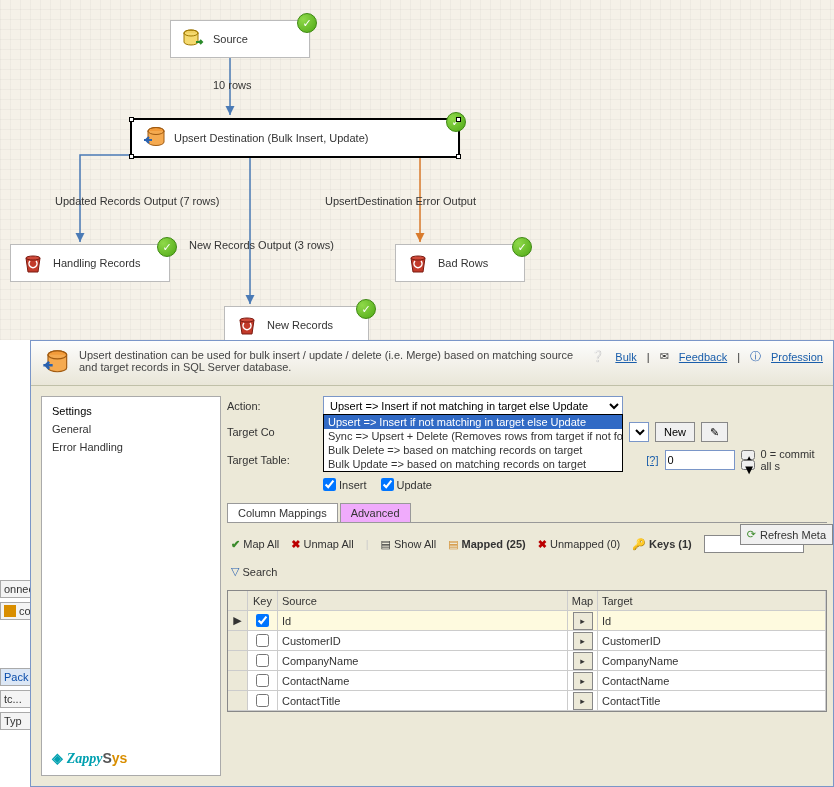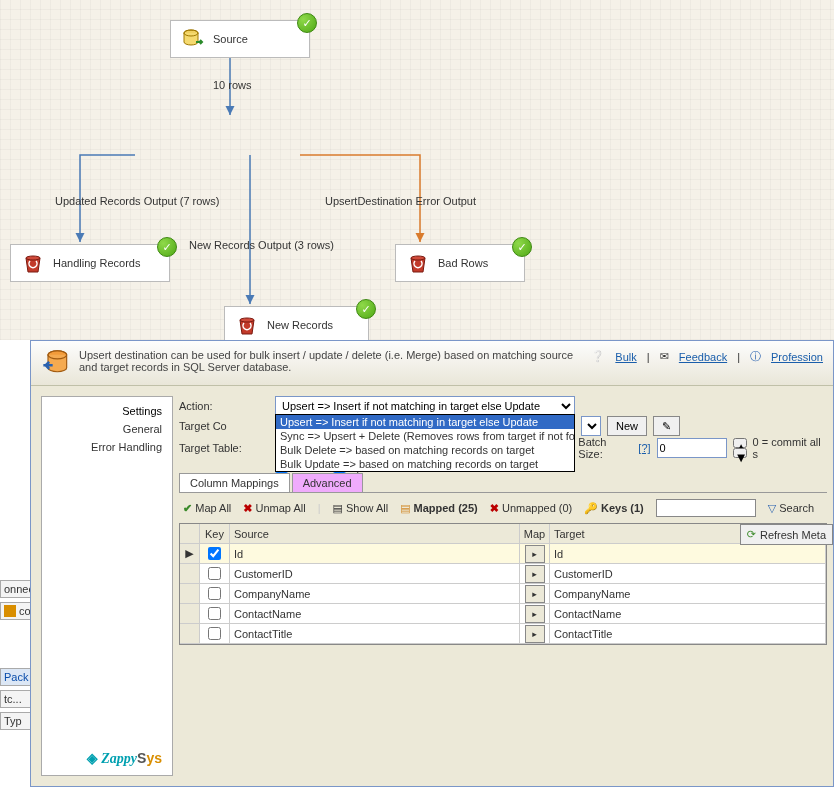--- a/index.html
+++ b/index.html
@@ -19,36 +19,36 @@
 .dialog { position: absolute; top: 340px; left: 30px; right: 0; bottom: 0; border: 1px solid #7a96c8; display: flex; flex-direction: column; background: #ece9d8; }
 .dialog-title { background: linear-gradient(#6a8fc3, #4c72ac); color: #fff; padding: 3px 6px; font-size: 11px; display: flex; align-items: center; gap: 6px; }
 .dialog-head { background: linear-gradient(#fdfdfd, #e9e6d8); padding: 8px 10px; border-bottom: 1px solid #c0c0a8; display: flex; gap: 10px; align-items: flex-start; }
 .dialog-head .big-icon { width: 28px; height: 28px; }
 .dialog-head .title-line { font-weight: bold; color: #444; }
 .dialog-head .desc-line { font-size: 11px; color: #444; }
 .dialog-head .links { margin-left: auto; font-size: 11px; display: flex; gap: 10px; align-items: center; }
 .dialog-head .links a { color: #1a5eab; text-decoration: underline; }
 
 .dialog-body { flex: 1; display: flex; min-height: 0; }
-.side-tabs { width: 132px; background: #fff; border: 1px solid #aaa; margin: 10px 0 10px 10px; padding: 6px; display: flex; flex-direction: column; gap: 2px; align-items: flex-end; }
+.side-tabs { width: 180px; background: #fff; border: 1px solid #aaa; margin: 10px 0 10px 10px; padding: 6px; display: flex; flex-direction: column; gap: 2px; }
 .side-tabs div { padding: 2px 4px; }
 .side-tabs div.selected { color: #000; }
 
-.main-pane { flex: 1; padding: 10px 6px; display: flex; flex-direction: column; position: relative; }
+.main-pane { flex: 1; padding: 10px 6px; display: flex; flex-direction: column; gap: 6px; position: relative; }
 .form-row { display: flex; align-items: center; gap: 6px; font-size: 11px; position: relative; }
 .form-row label { width: 90px; }
 .form-row select, .form-row input[type=text] { font-size: 11px; padding: 1px 2px; border: 1px solid #7a96c8; background: #fff; height: 20px; }
 .btn-sm { padding: 1px 8px; font-size: 11px; border: 1px solid #888; background: #f0f0f0; height: 20px; }
 .chk { display: flex; align-items: center; gap: 3px; }
 
 .dropdown-overlay { position: absolute; top: 18px; left: 0; width: 300px; border: 1px solid #000; background: #fff; z-index: 50; }
 .dropdown-overlay .opt { padding: 1px 4px; white-space: nowrap; overflow: hidden; }
 .dropdown-overlay .opt.sel { background: #316ac5; color: #fff; }
 
-.inner-tabs { display: flex; border-bottom: 1px solid #999; }
+.inner-tabs { display: flex; border-bottom: 1px solid #999; margin-top: 6px; }
 .inner-tabs .tab { padding: 3px 10px; border: 1px solid #999; border-bottom: none; background: #f0abfc; margin-right: 2px; font-size: 11px; }
 .inner-tabs .tab.active { background: #fff; }
 
 .map-toolbar { display: flex; align-items: center; gap: 12px; padding: 6px 4px; font-size: 11px; flex-wrap: wrap; }
 .map-toolbar .tool { display: flex; align-items: center; gap: 3px; }
 
 .grid { border: 1px solid #888; background: #fff; }
 .grid-row { display: flex; border-bottom: 1px solid #ccc; height: 20px; align-items: stretch; }
 .grid-row.hdr { background: #ece9d8; font-weight: normal; }
 .grid-row .cell { border-right: 1px solid #ccc; padding: 2px 4px; display: flex; align-items: center; font-size: 11px; }
@@ -109,20 +109,37 @@
           <ellipse cx="9" cy="5" rx="7" ry="3" fill="#f0d060" stroke="#a07800"></ellipse>
           <path d="M2 5 v9 a7 3 0 0 0 14 0 V5" fill="#f5da70" stroke="#a07800"></path>
           <ellipse cx="9" cy="5" rx="7" ry="3" fill="none" stroke="#a07800"></ellipse>
           <path d="M14 14 l6 0 m-2 -2 l2 2 l-2 2" stroke="#2a8a2a" stroke-width="2" fill="none"></path>
         </svg>
     </span>
     <span>Source</span>
     <div class="check-badge">✓</div>
   </div>
 
+  <div class="node selected" style="left:130px;top:118px;width:330px;">
+    <span class="node-icon">
+      <svg width="24" height="24" viewBox="0 0 24 24">
+          <ellipse cx="14" cy="5" rx="8" ry="3.5" fill="#f29b3a" stroke="#a05a10"></ellipse>
+          <path d="M6 5 v11 a8 3.5 0 0 0 16 0 V5" fill="#f5aa50" stroke="#a05a10"></path>
+          <ellipse cx="14" cy="5" rx="8" ry="3.5" fill="none" stroke="#a05a10"></ellipse>
+          <path d="M2 14 l8 0 m-3 -3 l-3 3 l3 3" stroke="#2a62b0" stroke-width="2.2" fill="none"></path>
+        </svg>
+    </span>
+    <span>Upsert Destination (Bulk Insert, Update)</span>
+    <div class="check-badge">✓</div>
+
+    <div style="position:absolute;width:5px;height:5px;background:#fff;border:1px solid #000;left:-3px;top:-3px;"></div>
+    <div style="position:absolute;width:5px;height:5px;background:#fff;border:1px solid #000;right:-3px;top:-3px;"></div>
+    <div style="position:absolute;width:5px;height:5px;background:#fff;border:1px solid #000;left:-3px;bottom:-3px;"></div>
+    <div style="position:absolute;width:5px;height:5px;background:#fff;border:1px solid #000;right:-3px;bottom:-3px;"></div>
+  </div>
 
   <div class="node" style="left:10px;top:244px;width:160px;">
     <span class="node-icon">
       <svg width="22" height="22" viewBox="0 0 22 22">
           <path d="M4 6 h14 l-2 14 h-10 z" fill="#c23a2a" stroke="#7a1a10"></path>
           <ellipse cx="11" cy="6" rx="7" ry="2" fill="#d04a3a" stroke="#7a1a10"></ellipse>
           <path d="M8 9 a4 4 0 1 0 6 0" stroke="#fff" fill="none" stroke-width="1.5"></path>
         </svg>
     </span>
     <span>Handling Records</span>

